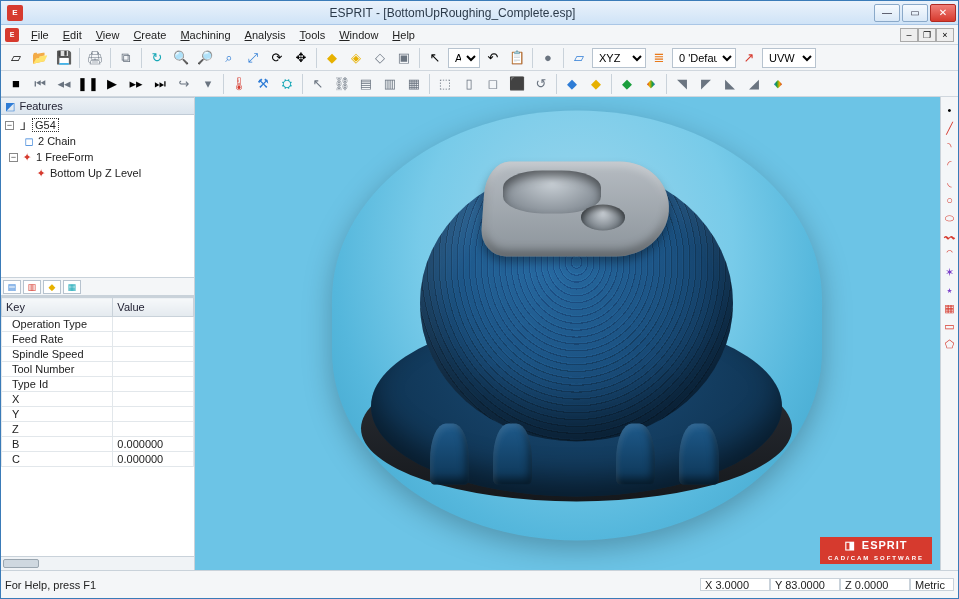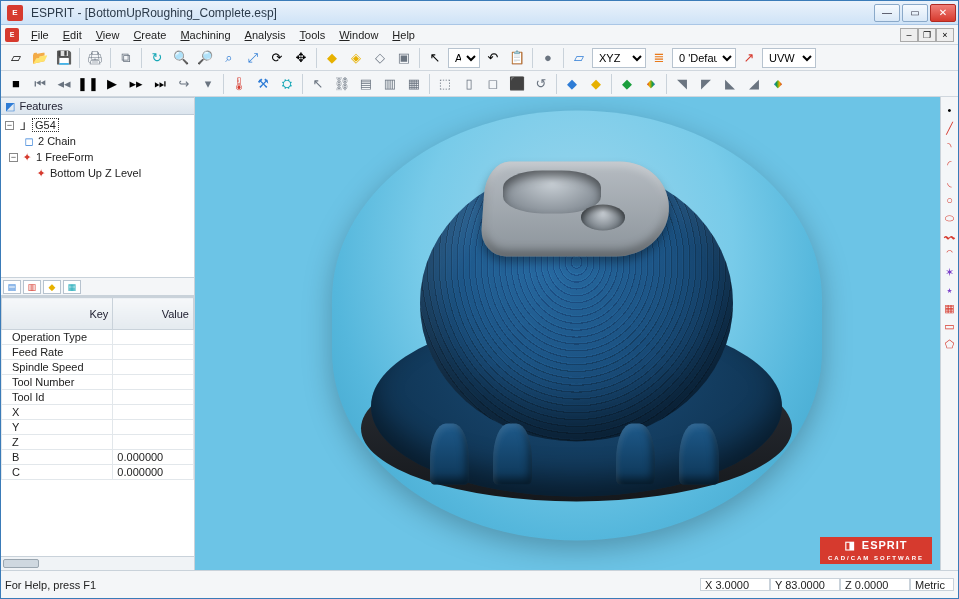--- a/index.html
+++ b/index.html
@@ -1,20 +1,20 @@
 <!DOCTYPE html>
 <html><head>
 <meta charset="utf-8">
 <style>
 * { margin:0; padding:0; box-sizing:border-box; font-family:"Segoe UI",Tahoma,sans-serif; font-size:11px; user-select:none; }
 html,body { width:959px; height:599px; overflow:hidden; background:#fff; }
 .window { width:959px; height:599px; display:flex; flex-direction:column; border:1px solid #3a7bb8; }
 .titlebar { height:24px; background:linear-gradient(#eaf2fb,#cfe3f7); display:flex; align-items:center; padding:0 2px; border-bottom:1px solid #a9c6e6; }
 .titlebar .appicon { width:16px; height:16px; background:#d63a2e; border-radius:2px; margin:0 4px; display:flex; align-items:center; justify-content:center; color:#fff; font-size:8px; font-weight:bold; }
-.titlebar .title { flex:1; color:#2b3a4a; font-size:12px; padding-left:4px; }
+.titlebar .title { flex:1; color:#2b3a4a; font-size:12px; padding-left:4px;text-align:center; }
 .titlebar .winbtns { display:flex; gap:2px; }
 .winbtn { width:26px; height:18px; border:1px solid #8aa9c9; border-radius:2px; display:flex; align-items:center; justify-content:center; font-size:10px; background:linear-gradient(#f6fafe,#d9e8f7); color:#334; }
 .winbtn.close { background:linear-gradient(#f08079,#d63a2e); color:#fff; border-color:#b02a22; }
 .menubar { height:20px; display:flex; align-items:center; padding:8px 4px; gap:2px; background:#f4f6f8; border-bottom:1px solid #d0d7de; }
 .menubar .mdi-icon { width:14px; height:14px; background:#d63a2e; border-radius:2px; margin-right:4px; display:flex; align-items:center; justify-content:center; color:#fff; font-size:7px; font-weight:bold; }
 .menuitem { padding:2px 6px; color:#222; }
 .menuitem u { text-decoration:underline; }
 .mdi-ctrl { margin-left:auto; display:flex; gap:0; }
 .mdi-ctrl .mb { width:18px; height:14px; border:1px solid #aaa; background:#eee; display:flex; align-items:center; justify-content:center; font-size:9px; }
 .toolbar { height:26px; display:flex; align-items:center; padding:1px 4px; gap:2px; background:#f4f6f8; border-bottom:1px solid #d0d7de; }
@@ -26,21 +26,21 @@
 .panel-title { background:linear-gradient(#ecf1f6,#dce5ee); border:1px solid #c0cbd6; border-left:none; border-right:none; height:18px; display:flex; align-items:center; padding:0 4px; color:#223; }
 .tree { flex:1; overflow:auto; padding:2px 4px; border-bottom:1px solid #c9d2da; }
 .tree-node { display:flex; align-items:center; height:16px; gap:3px; color:#222; white-space:nowrap; }
 .tree-node .twist { width:9px; height:9px; border:1px solid #888; display:flex; align-items:center; justify-content:center; font-size:9px; line-height:1; color:#444; }
 .tree-node .ticon { width:12px; height:12px; display:inline-flex; align-items:center; justify-content:center; }
 .tree-node.sel span.label { border:1px dotted #333; background:#fff; padding:0 2px; }
 .tabstrip { height:18px; display:flex; align-items:center; gap:2px; padding:0 2px; border-bottom:1px solid #c9d2da; background:#f4f6f8; }
 .tabstrip .tab { width:18px; height:14px; border:1px solid #b7c3cf; background:#fff; display:flex; align-items:center; justify-content:center; font-size:9px; }
 .props { flex:0 0 auto; height:260px; overflow:auto; border-top:1px solid #c9d2da; }
 .props table { width:100%; border-collapse:collapse; }
-.props th { text-align:right; background:linear-gradient(#f6f8fa,#e4eaef); border:1px solid #c9d2da; padding:1px 4px; font-weight:normal; color:#223; height:32px; }
+.props th { text-align:left; background:linear-gradient(#f6f8fa,#e4eaef); border:1px solid #c9d2da; padding:1px 4px; font-weight:normal; color:#223; height:19px; }
 .props td { border:1px solid #e2e7eb; padding:1px 4px; height:15px; color:#222; }
 .props td:first-child { padding-left:10px; }
 .slider-area { height:14px; background:#f0f3f6; border-top:1px solid #c9d2da; position:relative; }
 .slider-area .thumb { position:absolute; left:2px; top:2px; width:36px; height:9px; background:#cfd8e0; border:1px solid #9aa6b0; border-radius:2px; }
 .viewport { flex:1; position:relative; background:#6cc4e6; overflow:hidden; }
 .rtoolbar { position:absolute; right:0; top:0; bottom:0; width:18px; background:#f4f6f8; border-left:1px solid #c9d2da; display:flex; flex-direction:column; align-items:center; gap:4px; padding-top:6px; }
 .rtoolbar .rb { width:14px; height:14px; display:flex; align-items:center; justify-content:center; font-size:11px; }
 .brand { position:absolute; right:26px; bottom:6px; background:#d63a2e; color:#fff; padding:3px 8px 1px; font-weight:bold; font-size:14px; letter-spacing:1px; display:flex; align-items:center; gap:4px; flex-direction:column; line-height:1; }
 .brand .top { display:flex; align-items:center; gap:6px; }
 .brand .sub { font-size:6px; letter-spacing:2px; padding-bottom:2px; }
@@ -227,21 +227,21 @@
               </tr>
               <tr>
                 <td>Spindle Speed</td>
                 <td></td>
               </tr>
               <tr>
                 <td>Tool Number</td>
                 <td></td>
               </tr>
               <tr>
-                <td>Tool Id</td>
+                <td>Type Id</td>
                 <td></td>
               </tr>
               <tr>
                 <td>X</td>
                 <td></td>
               </tr>
               <tr>
                 <td>Y</td>
                 <td></td>
               </tr>

